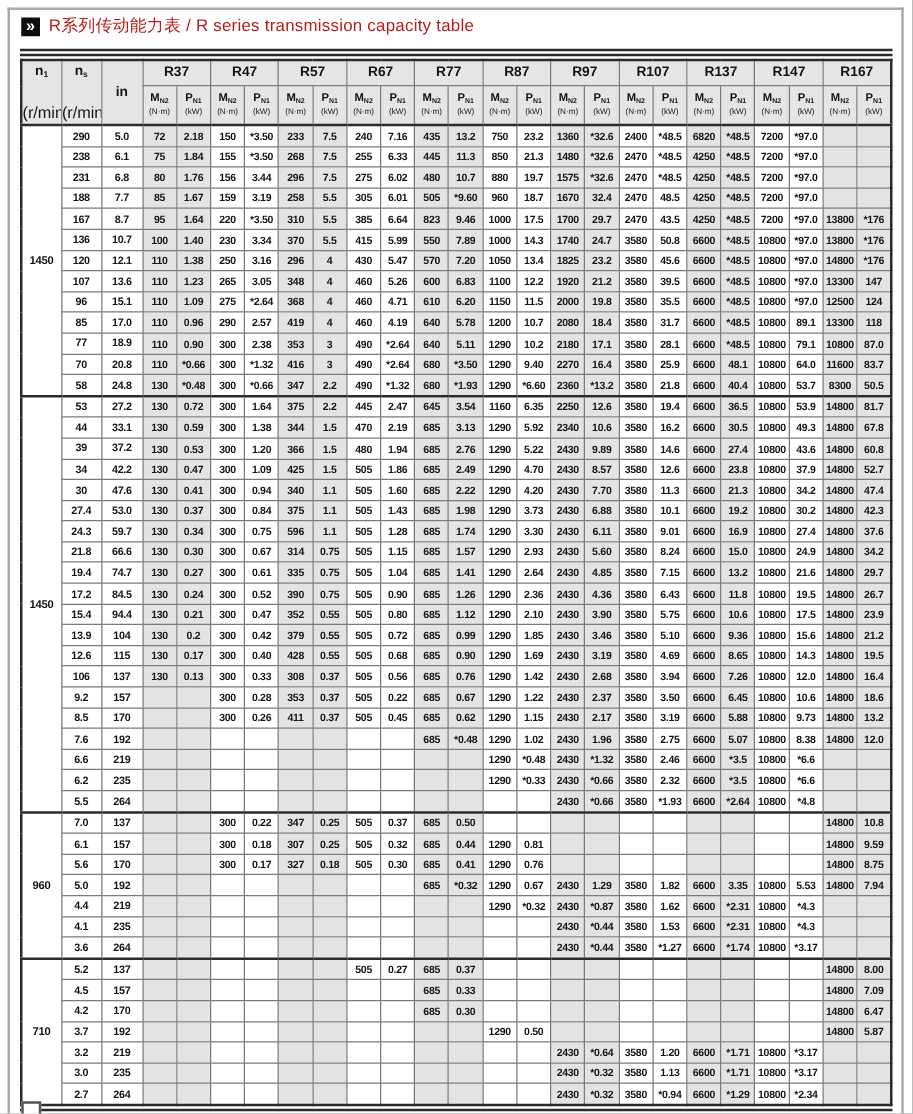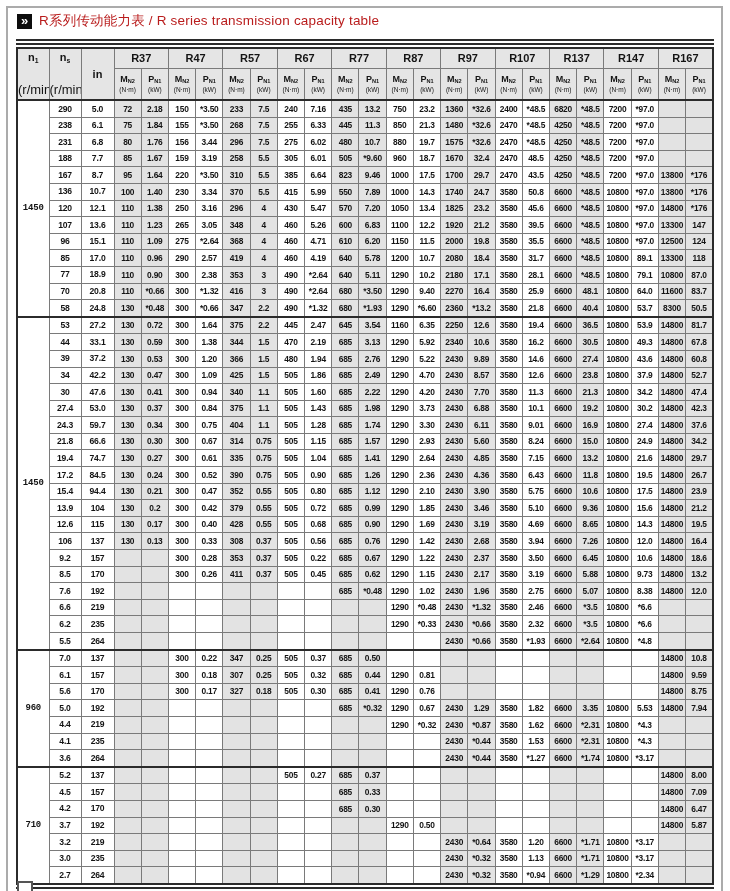--- a/index.html
+++ b/index.html
@@ -29,21 +29,21 @@
   }
   thead th { background:#e5e5e5; }
   tr.grp th { height:19px; font-size:11px; font-weight:700; }
   tr.sub th { height:30px; font-size:9px; font-weight:700; border-bottom:2px solid #2b2b2b; }
   th.lefthead { font-size:9px; font-weight:400; border-bottom:2px solid #2b2b2b; }
   .lh-unit { font-size:13px; margin-top:18px; font-weight:400; }
   .sh-unit { display:block; font-size:6.5px; font-weight:400; margin-top:2px; }
   sub { font-size:0.62em; vertical-align:-0.25em; }
   tbody td { height:15.6px; font-size:8.4px; font-weight:700; letter-spacing:-0.2px; background:#ffffff; }
   tbody td.shade { background:#e3e3e3; }
-  tbody td.n1cell { font-size:9px;font-family:Liberation Mono, monospace; }
+  tbody td.n1cell { font-size:9px; }
   tbody td.leftcol { font-size:8.6px; }
   tr.sec-start td { border-top:2px solid #2b2b2b; }
   .bottomline { height:2px; background:#2b2b2b; margin-top:2px; }
   .cuticon {
     position:absolute; left:17px; bottom:-3px; width:12px; height:9px;
     border:2px solid #555; background:#fff;
   }
 </style>
 </head>
 <body>
@@ -634,21 +634,21 @@
             <td class="shade">14800</td>
             <td class="shade">42.3</td>
           </tr>
           <tr>
             <td class="leftcol">24.3</td>
             <td class="leftcol">59.7</td>
             <td class="shade">130</td>
             <td class="shade">0.34</td>
             <td>300</td>
             <td>0.75</td>
-            <td class="shade">404</td>
+            <td class="shade">596</td>
             <td class="shade">1.1</td>
             <td>505</td>
             <td>1.28</td>
             <td class="shade">685</td>
             <td class="shade">1.74</td>
             <td>1290</td>
             <td>3.30</td>
             <td class="shade">2430</td>
             <td class="shade">6.11</td>
             <td>3580</td>

